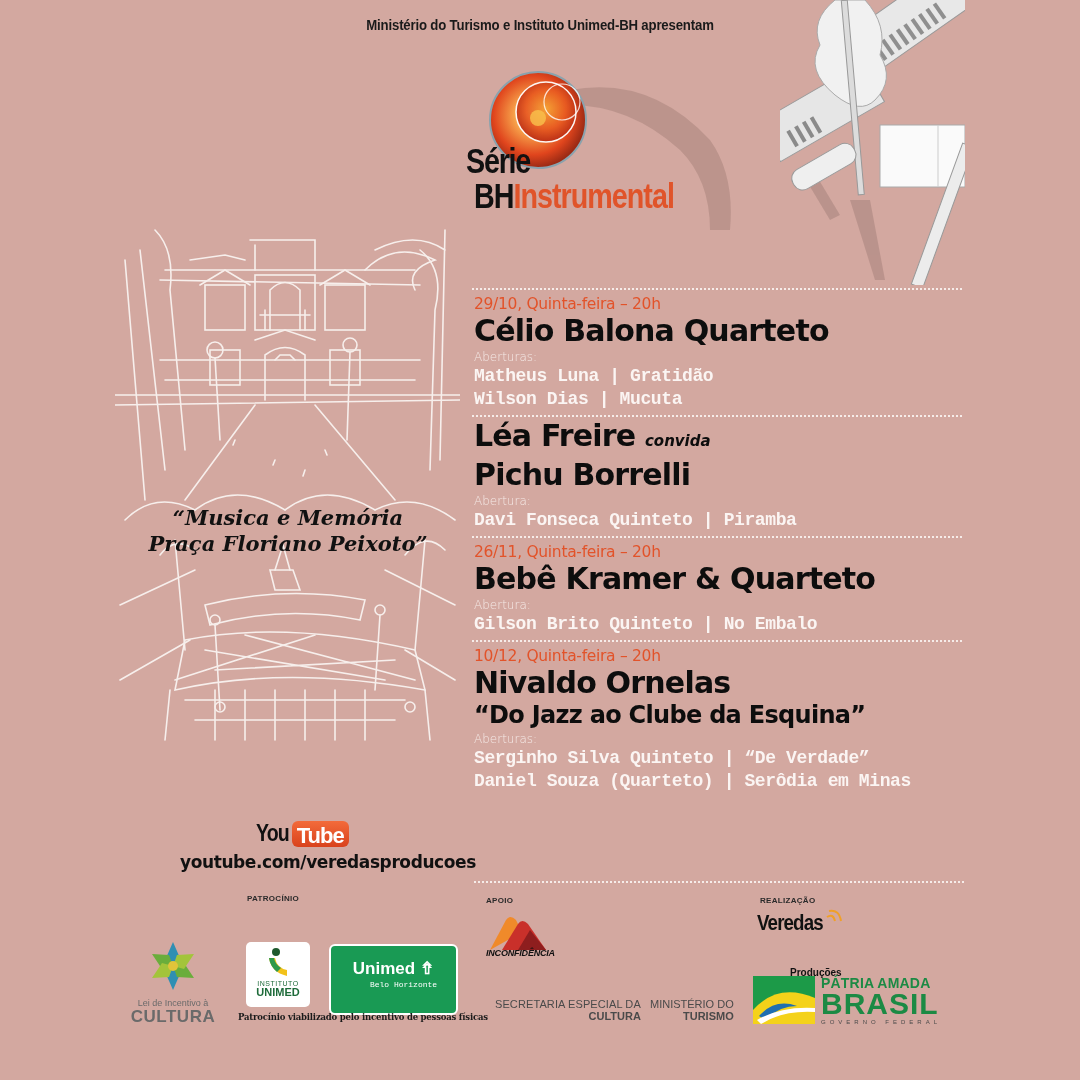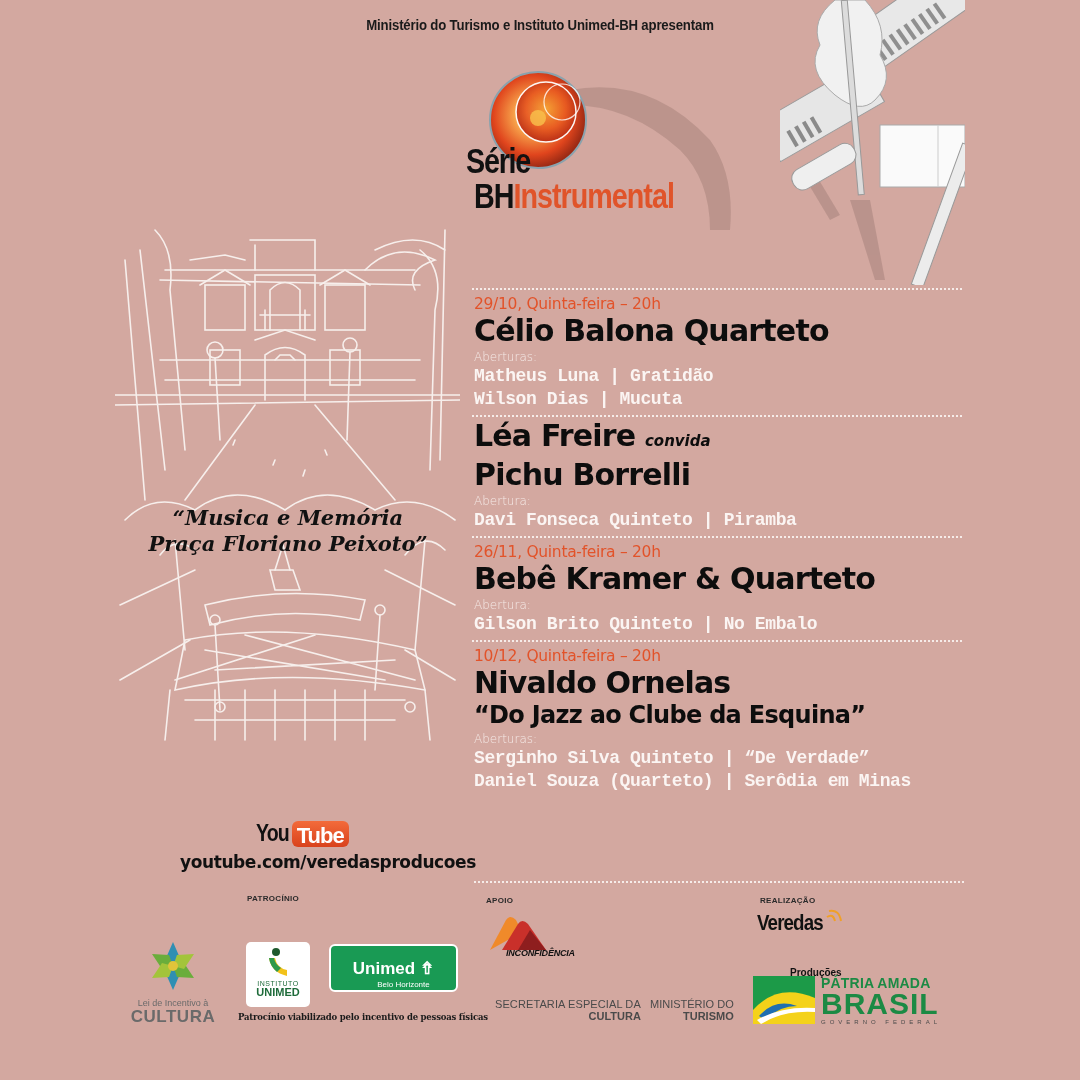--- a/index.html
+++ b/index.html
@@ -102,39 +102,39 @@
     .cultura-big { font-family: "Liberation Sans", sans-serif; font-size: 17px; font-weight: bold; color: #6a6a6a; letter-spacing: 0.5px; line-height: 17px; }
 
     .inst-unimed {
       left: 246px; top: 942px; width: 64px; height: 65px; background: #fff;
       border-radius: 5px; text-align: center;
     }
     .inst-unimed .t1 { font-family: "Liberation Sans", sans-serif; font-size: 7px; color: #1e6b3a; letter-spacing: 0.5px; margin-top: 0; }
     .inst-unimed .t2 { font-family: "Liberation Sans", sans-serif; font-size: 11px; color: #1e6b3a; font-weight: bold; line-height: 11px; }
 
     .unimed-bh {
-      left: 329px; top: 944px; width: 129px; height: 48px; background: #199a54;
+      left: 329px; top: 944px; width: 129px; height: 71px; background: #199a54;
       border: 2px solid #fff; border-radius: 6px; color: #fff; text-align: center;
     }
     .unimed-bh .u1 { font-family: "Liberation Sans", sans-serif; font-weight: bold; font-size: 17px; margin-top: 14px; line-height: 18px; }
-    .unimed-bh .u2 { font-family: Liberation Sans, sans-serif; font-size: 8px; margin-top: 2px; margin-left: 20px; }
+    .unimed-bh .u2 { font-family: Liberation Mono, monospace; font-size: 8px; margin-top: 2px; margin-left: 20px; }
 
     .patro-note {
       left: 238px; top: 1012px; font-family: "DejaVu Serif", serif; font-weight: bold;
       font-size: 8.5px; color: #1a1a1a; white-space: nowrap; letter-spacing: -0.2px;
     }
 
     
     .bottom-divider { left: 474px; top: 881px; width: 490px; border-top: 2px dotted #f6ece9; }
     .apoio-label { left: 486px; top: 896px; }
     .real-label { left: 760px; top: 896px; }
     .inconf { left: 488px; top: 910px; width: 62px; height: 52px; }
     .inconf-text {
       left: 486px; top: 948px; font-family: "Liberation Sans", sans-serif; font-style: italic;
-      font-weight: bold; font-size: 9px; color: #111; letter-spacing: -0.2px; margin-left: 20px;
+      font-weight: bold; font-size: 9px; color: #111; letter-spacing: -0.2px;
     }
     .veredas {
       left: 757px; top: 910px; font-family: "Liberation Sans", sans-serif; font-weight: bold;
       font-size: 22px; color: #111; letter-spacing: -1px; transform: scaleX(0.85); transform-origin: left;
     }
     .veredas-sub {
       left: 790px; top: 967px; font-family: "Liberation Sans", sans-serif; font-weight: bold;
       font-size: 10px; color: #111;
     }
     .waves { left: 825px; top: 907px; width: 22px; height: 18px; }

